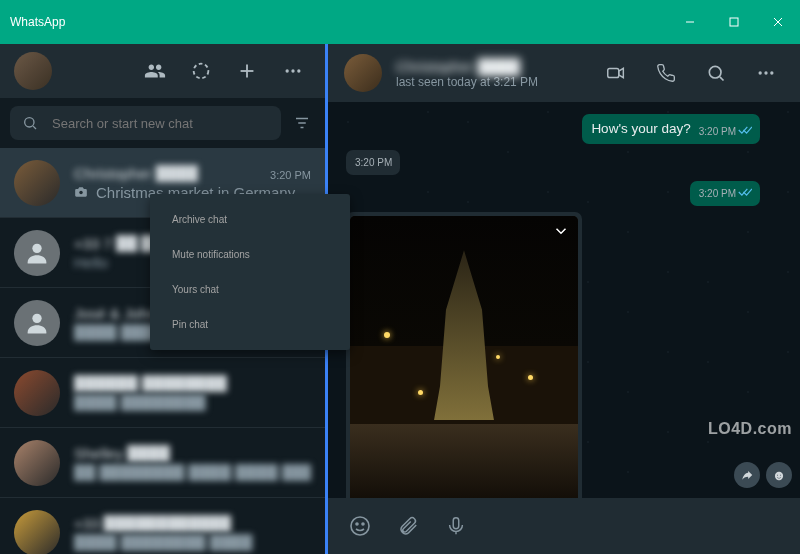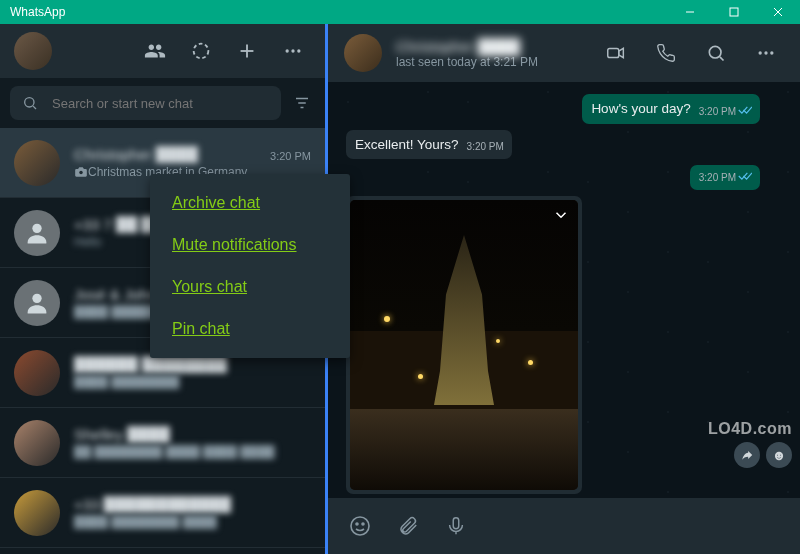--- a/index.html
+++ b/index.html
@@ -1,19 +1,19 @@
 <!DOCTYPE html>
 <html><head>
 <meta charset="utf-8">
 <style>
   * { margin:0; padding:0; box-sizing:border-box; font-family:"Segoe UI", Arial, sans-serif; }
   body { background:#000; width:800px; height:554px; overflow:hidden; }
   .app { width:800px; height:554px; display:flex; flex-direction:column; background:#111b21; }
   
-  .titlebar { height:24px; background:#00a884; display:flex; align-items:center; color:#fff; font-size:12px; padding-left:10px; }
+  .titlebar { height:44px; background:#00a884; display:flex; align-items:center; color:#fff; font-size:12px; padding-left:10px; }
   .titlebar .spacer { flex:1; }
   .winbtn { width:44px; height:28px; display:flex; align-items:center; justify-content:center; }
   .winbtn svg { stroke:#fff; fill:none; }
   
   .main { flex:1; display:flex; min-height:0; }
   .left { width:328px; background:#111b21; display:flex; flex-direction:column; border-right:3px solid #3b82f6; position:relative; }
   .right { flex:1; background:#0b141a; display:flex; flex-direction:column; position:relative; overflow:hidden; }
   
   .lhead { height:54px; display:flex; align-items:center; padding:0 14px; gap:10px; background:#202c33; }
   .avatar { width:38px; height:38px; border-radius:50%; background:#3b4a54 center/cover; display:inline-block; }
@@ -25,27 +25,27 @@
   .searchbox { flex:1; background:#202c33; border-radius:8px; height:34px; display:flex; align-items:center; padding:0 12px; gap:14px; color:#8696a0; }
   .searchbox input { background:transparent; border:none; outline:none; color:#d1d7db; font-size:13px; flex:1; }
   
   .chatlist { flex:1; overflow:hidden; }
   .chatrow { display:flex; align-items:center; padding:0 14px; height:70px; gap:14px; border-bottom:1px solid #222d34; color:#d1d7db; cursor:pointer; }
   .chatrow.sel { background:#2a3942; }
   .chatrow .info { flex:1; min-width:0; display:flex; flex-direction:column; gap:2px; }
   .chatrow .top { display:flex; justify-content:space-between; align-items:baseline; }
   .chatrow .name { font-size:15px; filter:blur(3px); white-space:nowrap; overflow:hidden; text-overflow:ellipsis; }
   .chatrow .time { font-size:11px; color:#8696a0; }
-  .chatrow .preview { font-size:12px; color:#8696a0; display:flex; gap:0; align-items:center; white-space:nowrap; overflow:hidden; text-overflow:ellipsis; }
+  .chatrow .preview { font-size:15px; color:#8696a0; display:flex; gap:8px; align-items:center; white-space:nowrap; overflow:hidden; text-overflow:ellipsis; }
   .chatrow .preview.blur { filter:blur(3px); }
   .ph { background:#6a7175; } 
   .phsvg { display:flex; align-items:center; justify-content:center; color:#cfd8dc; }
   
   .ctxmenu { position:absolute; top:150px; left:150px; width:200px; background:#233138; border-radius:3px; box-shadow:0 4px 12px rgba(0,0,0,0.5); padding:8px 0; z-index:20; }
-  .ctxmenu div { padding:12px 22px; font-size:16px; color:#84cc16; cursor:pointer;text-decoration:underline; }
+  .ctxmenu div { padding:12px 22px; font-size:10px; color:#a3a3a3; cursor:pointer; }
   
   .rhead { height:58px; background:#202c33; display:flex; align-items:center; padding:0 16px; gap:14px; }
   .rhead .titleblock { flex:1; color:#e9edef; }
   .rhead .contactname { font-size:15px; filter:blur(4px); }
   .rhead .status { font-size:12px; color:#8696a0; }
   
   .msgs { flex:1; position:relative; overflow:hidden;text-align:right; }
   .msgs::before {
     content:""; position:absolute; inset:0;
     background-color:#0b141a;
@@ -274,21 +274,20 @@
       <div class="msgs">
         <div class="msgwrap" id="msgwrap">
             <div class="bubble out">
               <span>How's your day?</span>
               <span class="meta">3:20 PM<span class="tick"><svg width="14" height="10" viewBox="0 0 18 12" fill="none" stroke="#53bdeb" stroke-width="1.6">
                     <polyline points="1 6 5 10 12 2"></polyline>
                     <polyline points="7 6 11 10 18 2"></polyline>
                   </svg></span></span>
             </div>
             <div class="bubble in">
-              <span>Excellent! Yours?</span>
               <span class="meta">3:20 PM</span>
             </div>
             <div class="bubble out">
               <span class="meta">3:20 PM<span class="tick"><svg width="14" height="10" viewBox="0 0 18 12" fill="none" stroke="#53bdeb" stroke-width="1.6">
                     <polyline points="1 6 5 10 12 2"></polyline>
                     <polyline points="7 6 11 10 18 2"></polyline>
                   </svg></span></span>
             </div>
             <div class="imgmsg" style="position: relative;">
               <div class="photo">

